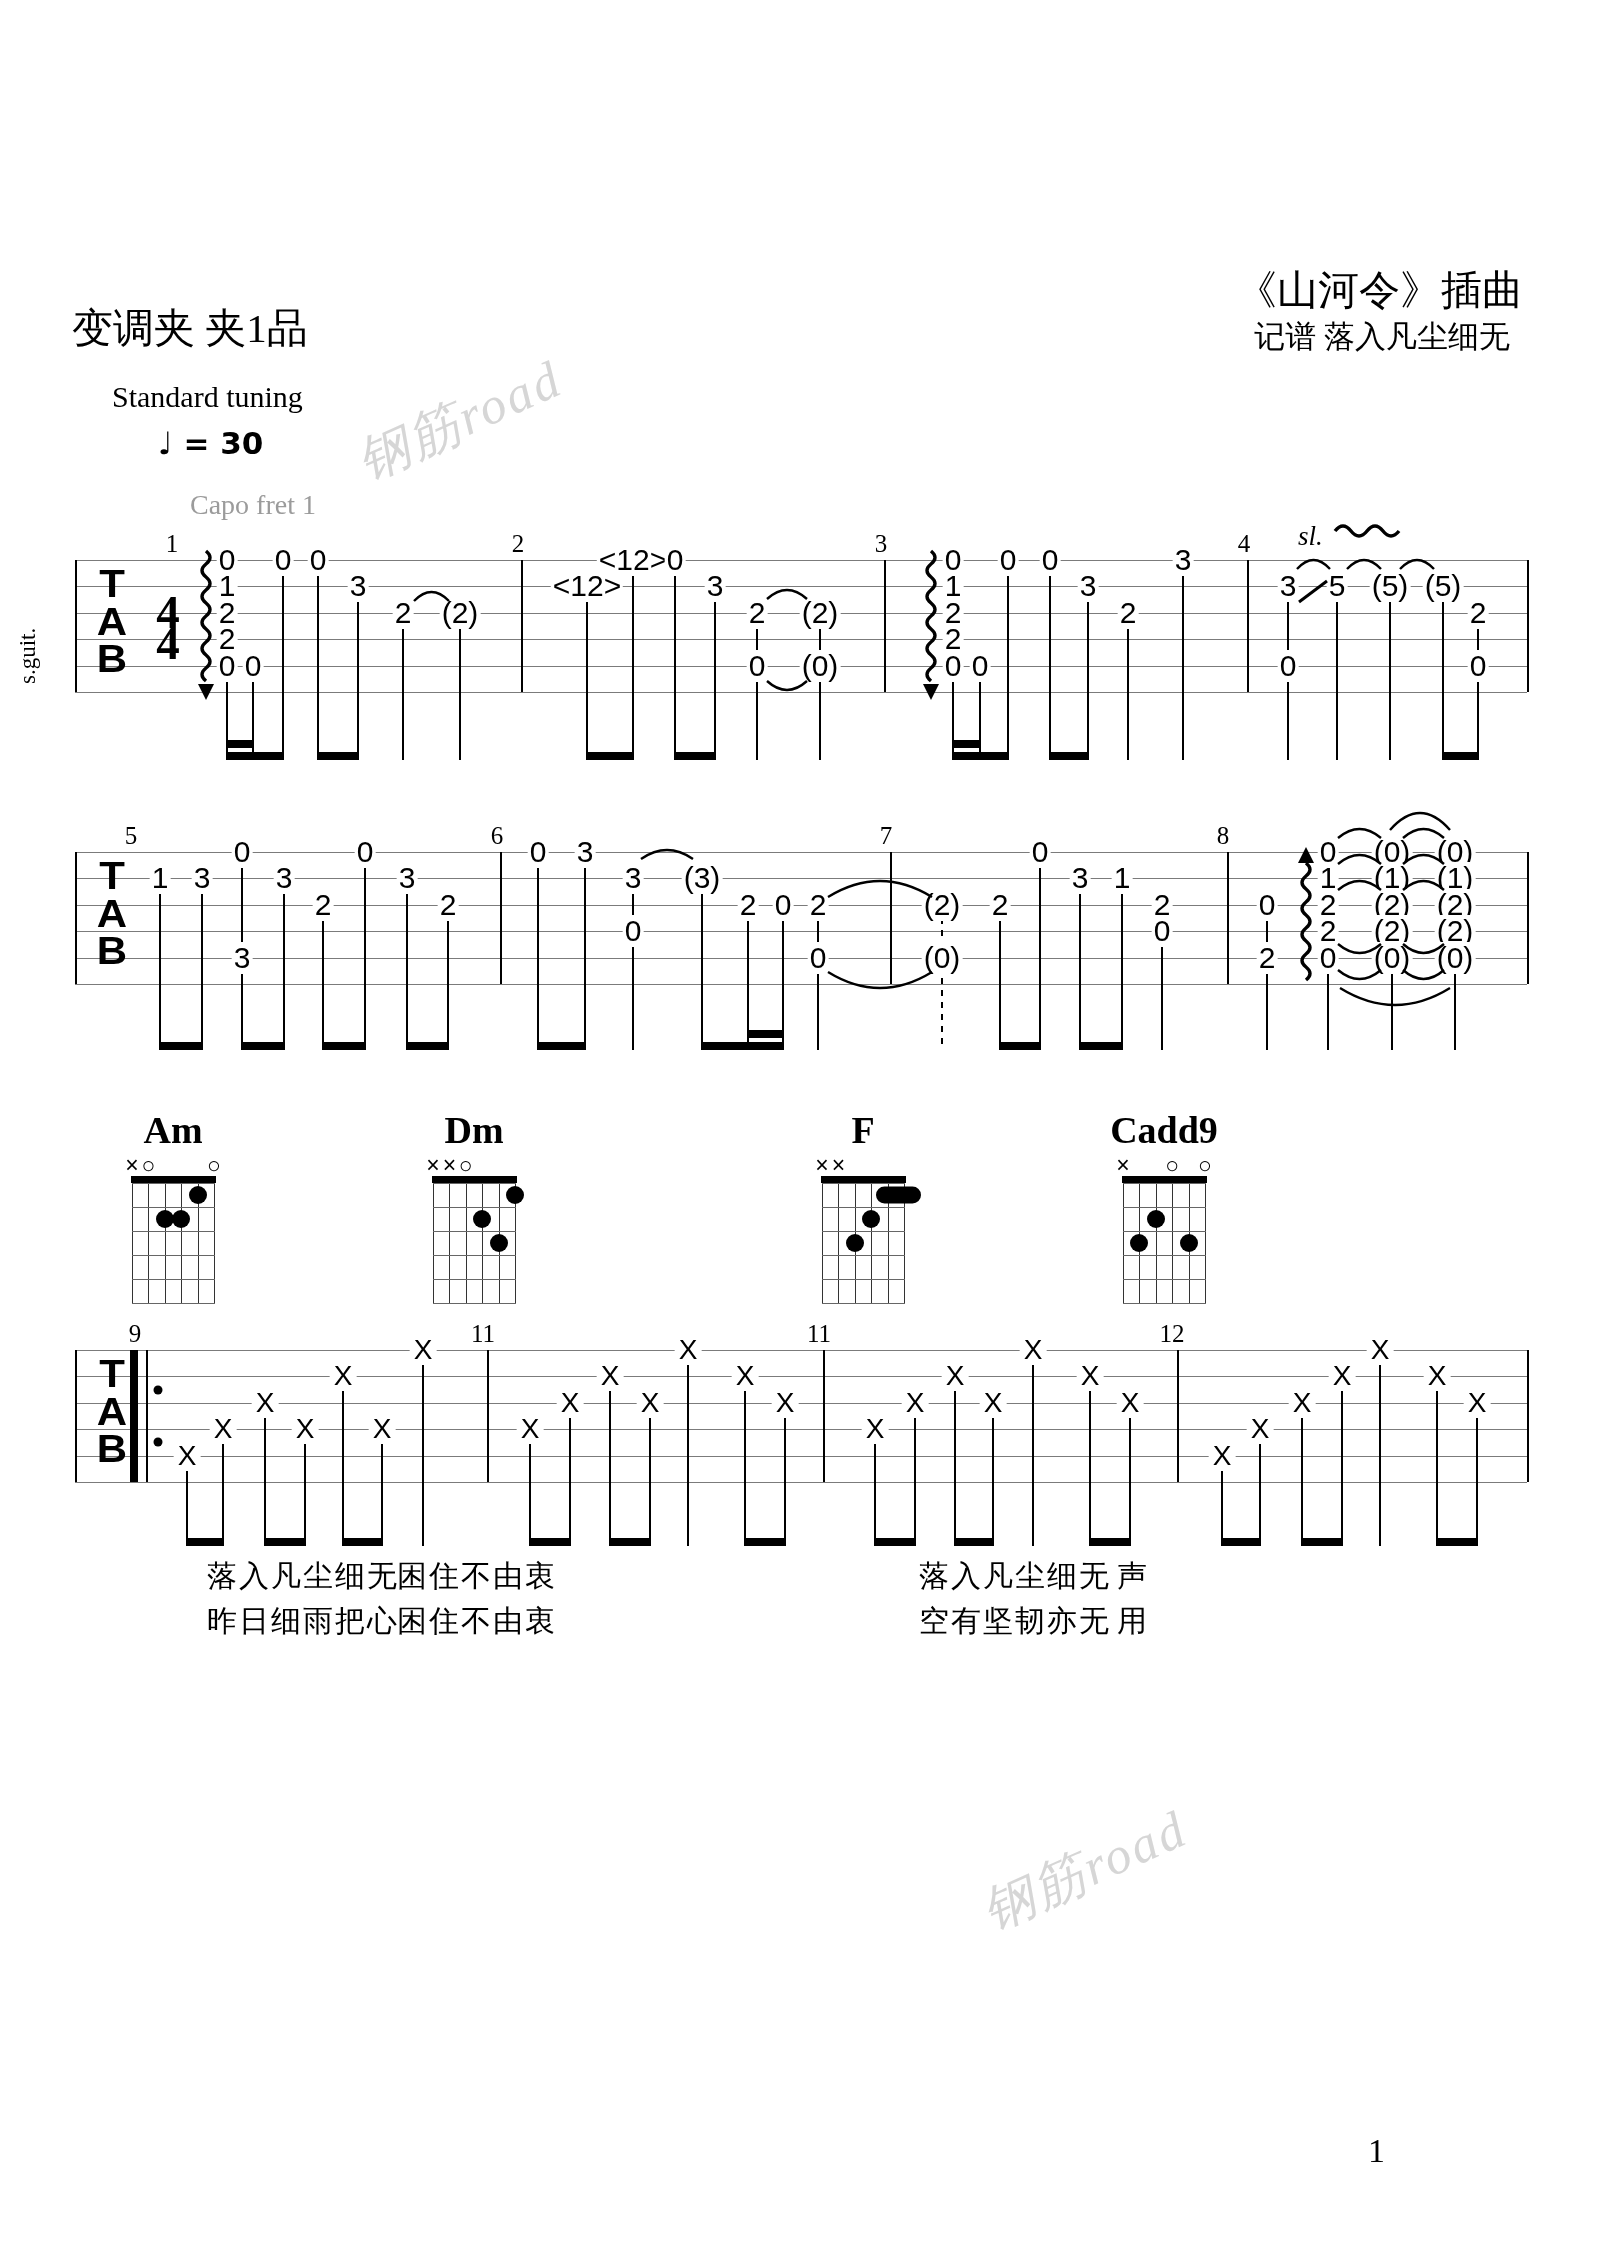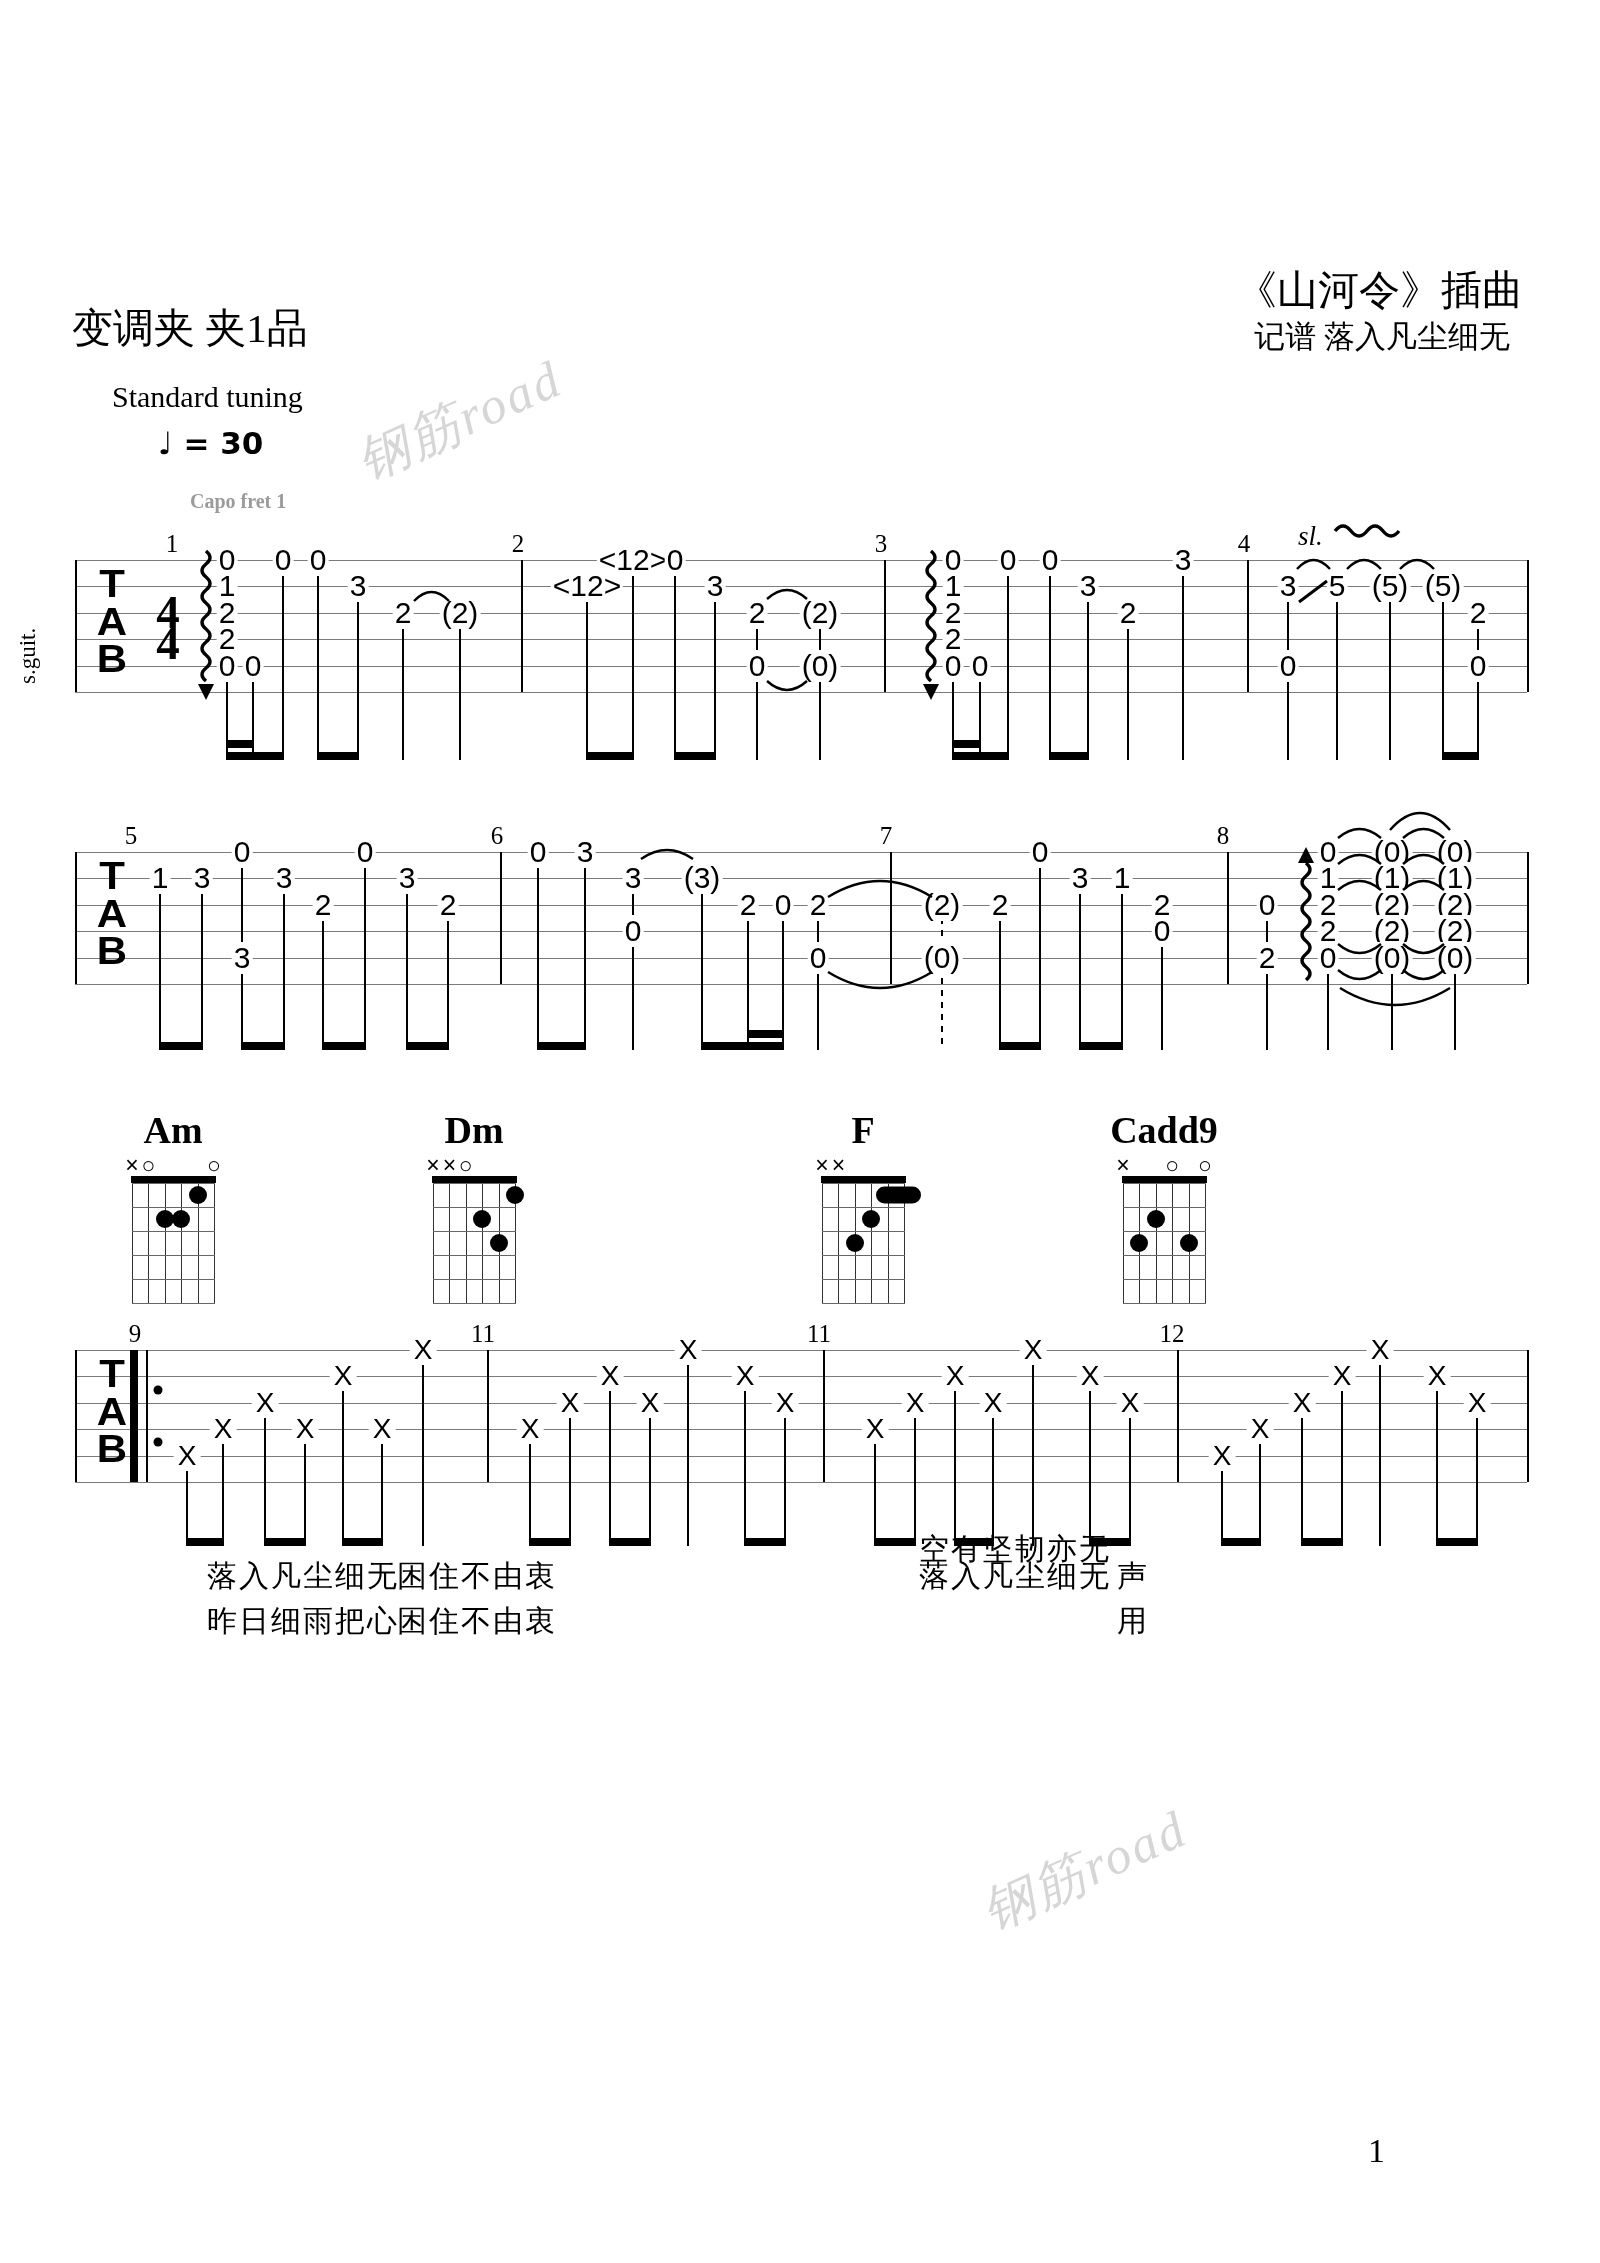--- a/index.html
+++ b/index.html
@@ -5,21 +5,21 @@
   html,body{margin:0;padding:0;background:#e8e8e8;}
   .page{position:relative;width:1600px;height:2263px;background:#ffffff;overflow:hidden;
         font-family:"Liberation Serif","DejaVu Serif",serif;color:#000;margin:0 auto;}
   .title{position:absolute;left:0;top:52px;width:100%;text-align:center;font-size:118px;line-height:1.2;letter-spacing:10px;font-weight:600;}
   .artist{position:absolute;left:0;top:196px;width:100%;text-align:center;font-size:50px;line-height:1.1;}
   .src{position:absolute;right:77px;top:268px;font-size:41px;line-height:1.1;}
   .trans{position:absolute;right:90px;top:320px;font-size:31px;line-height:1.1;}
   .capocn{position:absolute;left:72px;top:306px;font-size:41px;line-height:1.1;}
   .tuning{position:absolute;left:112px;top:380px;font-size:30px;line-height:1.1;}
   .tempo{position:absolute;left:158px;top:426px;font-size:31px;font-weight:bold;line-height:1.1;font-family:"DejaVu Sans","Liberation Serif",serif;}
-  .capoen{position:absolute;left:190px;top:490px;font-size:20px;color:#9b9b9b;line-height:1.1;font-weight:bold;}
+  .capoen{position:absolute;left:190px;top:490px;font-size:28px;color:#9b9b9b;line-height:1.1;}
   .pagenum{position:absolute;left:1368px;top:2132px;font-size:34px;}
   .staffline{position:absolute;height:1px;background:#7b7b7b;}
   .barline{position:absolute;width:2px;background:#000;}
   .barline.thick{width:8px;}
   .mnum{position:absolute;font-size:25px;transform:translateX(-50%);line-height:1;}
   .clefletter{position:absolute;font-family:"Liberation Sans","DejaVu Sans",sans-serif;font-weight:bold;font-size:42px;line-height:1;transform:translate(-50%,-50%) scaleY(.92);}
   .tsig{position:absolute;font-size:47px;font-weight:bold;line-height:1;transform:translate(-50%,-50%);}
   .sguit{position:absolute;font-size:23px;writing-mode:vertical-rl;transform:rotate(180deg);line-height:1;}
   .note{position:absolute;transform:translate(-50%,-50%);background:#fff;padding:1px 2px;line-height:1;
         font-family:"Liberation Sans","DejaVu Sans",sans-serif;font-size:30px;white-space:nowrap;}
@@ -406,21 +406,21 @@
       <div class="gridh" style="left: 1123px; top: 1303px; width: 83px;"></div>
       <div class="cdot" style="left: 1156px; top: 1219px;"></div>
       <div class="cdot" style="left: 1139px; top: 1243px;"></div>
       <div class="cdot" style="left: 1189px; top: 1243px;"></div>
       <div class="lyric" style="left: 207px; top: 1561px;">落入凡尘细无</div>
       <div class="lyric" style="left: 397px; top: 1561px;">困住不由衷</div>
       <div class="lyric" style="left: 919px; top: 1561px;">落入凡尘细无</div>
       <div class="lyric" style="left: 1117px; top: 1561px;">声</div>
       <div class="lyric" style="left: 207px; top: 1606px;">昨日细雨把心</div>
       <div class="lyric" style="left: 397px; top: 1606px;">困住不由衷</div>
-      <div class="lyric" style="left: 919px; top: 1534px;">空有坚韧亦无</div>
+      <div class="lyric" style="left: 919px; top: 1606px;">空有坚韧亦无</div>
       <div class="lyric" style="left: 1117px; top: 1606px;">用</div>
       <div class="wm" style="left: 360px; top: 430px; transform: rotate(-24deg);">钢筋road</div>
       <div class="wm" style="left: 985px; top: 1880px; transform: rotate(-24deg);">钢筋road</div>
     </div>
   <div class="pagenum">1</div>
 <svg class="overlay" width="1600" height="2263" viewBox="0 0 1600 2263">
       <path d="M 206 551 q 8 6.5 0 13 q -8 6.5 0 13 q 8 6.5 0 13 q -8 6.5 0 13 q 8 6.5 0 13 q -8 6.5 0 13 q 8 6.5 0 13 q -8 6.5 0 13 q 8 6.5 0 13 q -8 6.5 0 13" fill="none" stroke="#000" stroke-width="3.4"></path>
       <path d="M 198 684 L 214 684 L 206 700 Z" fill="#000" stroke="none" stroke-width="1"></path>
       <path d="M 931 551 q 8 6.5 0 13 q -8 6.5 0 13 q 8 6.5 0 13 q -8 6.5 0 13 q 8 6.5 0 13 q -8 6.5 0 13 q 8 6.5 0 13 q -8 6.5 0 13 q 8 6.5 0 13 q -8 6.5 0 13" fill="none" stroke="#000" stroke-width="3.4"></path>
       <path d="M 923 684 L 939 684 L 931 700 Z" fill="#000" stroke="none" stroke-width="1"></path>

